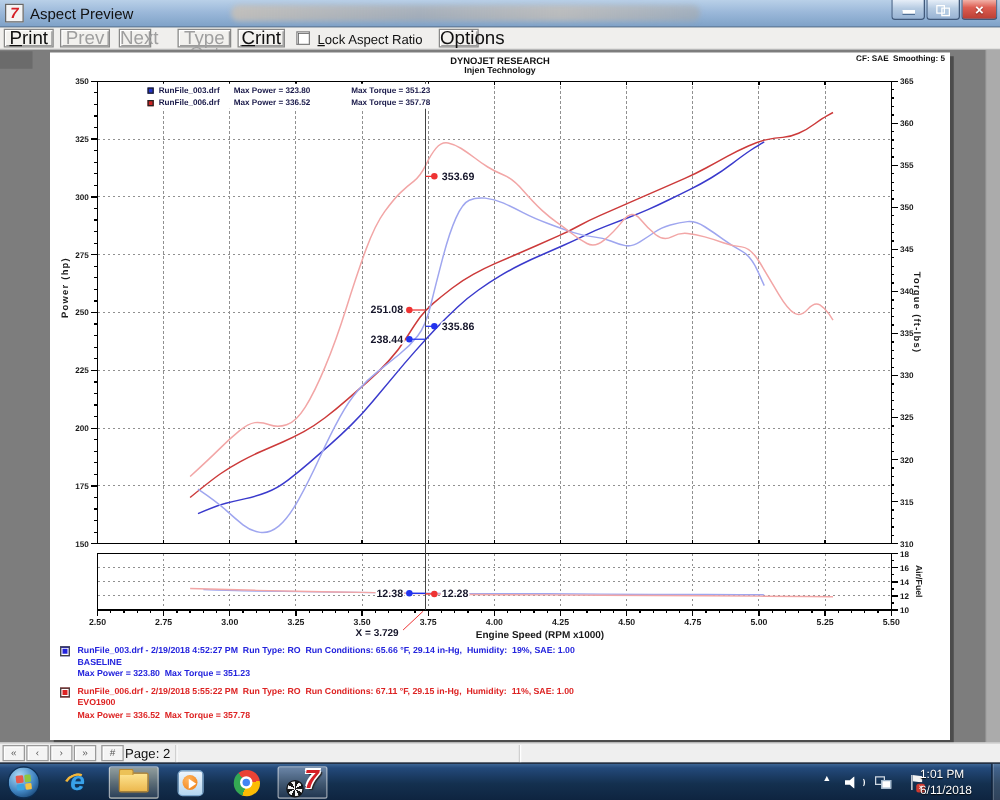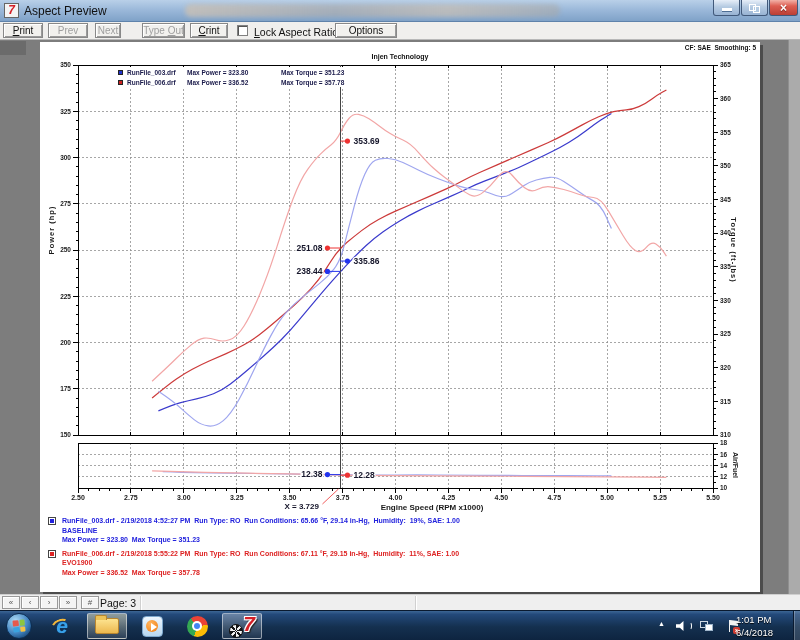--- a/index.html
+++ b/index.html
@@ -21,21 +21,21 @@
   .cap-close{right:2px;width:29px;background:linear-gradient(#f2b2a8,#dd5e52 40%,#bb3f34);}
   .cap .bar{position:absolute;left:8px;top:8px;width:10px;height:3px;background:#fff;box-shadow:0 1px 0 #4e6e94;}
   .cap .sq1{position:absolute;left:7px;top:4px;width:7px;height:7px;border:1px solid #fff;}
   .cap .sq2{position:absolute;left:11px;top:6px;width:7px;height:7px;border:1px solid #fff;background:rgba(180,203,226,.9);}
   .cap-close .x{position:absolute;left:0;right:0;top:1px;text-align:center;color:#fff;font-size:12px;font-weight:bold;text-shadow:0 1px 1px #7a241d;}
 
   
   .toolbar{position:absolute;left:0;top:22px;width:800px;height:18px;background:#f0efed;border-bottom:1px solid #b8b8b8;}
   .tbtn{position:absolute;top:1px;height:15px;background:#f2f1ee;border:1px solid #888;
     box-shadow:inset 1px 1px 0 #fff, inset -1px -1px 0 #9a9a9a;
-    font-size:10px;line-height:13px;text-align:center;color:#111;padding:0;}
+    font-size:15px;line-height:13px;text-align:center;color:#111;padding:0;}
   .tbtn.disabled{color:#9f9f9f;}
   .tbtn u{text-decoration:underline;}
   .chk{position:absolute;left:237px;top:3px;width:11px;height:11px;background:#fff;
     border:1px solid #808080;box-shadow:inset 1px 1px 0 #555;}
   .chk-label{position:absolute;left:254px;top:4px;font-size:10.5px;color:#111;}
 
   
   .workspace{position:absolute;left:0;top:40px;width:800px;height:554px;background:#7d7d7d;}
   .corner-block{position:absolute;left:0;top:1px;width:26px;height:14px;background:#6b6b6b;}
   .vscroll{position:absolute;right:0;top:0;width:12px;height:554px;background:#ababab;border-left:1px solid #8f8f8f;}
@@ -129,26 +129,27 @@
   </div>
 
   <div class="toolbar">
     <button class="tbtn" style="left:3px;width:40px;"><u>P</u><span>rint</span></button>
     <button class="tbtn disabled" style="left:48px;width:40px;"><span>Prev</span></button>
     <button class="tbtn disabled" style="left:95px;width:26px;"><span>Next</span></button>
     <button class="tbtn disabled" style="left:142px;width:43px;"><span>Type </span><u>O</u><span>ut</span></button>
     <button class="tbtn" style="left:190px;width:38px;"><u>C</u><span>rint</span></button>
     <span class="chk"></span>
     <span class="chk-label"><u>L</u><span>ock Aspect Ratio</span></span>
-    <button class="tbtn" style="left:335px;width:62px;"><span>Options</span></button>
+    <button class="tbtn" style="left:351px;width:32px;"><span>Options</span></button>
   </div>
 
   <div class="workspace">
     <div class="corner-block"></div>
     <div class="page">
+      <div class="chart-title">DYNOJET RESEARCH</div>
       <div class="chart-subtitle">Injen Technology</div>
       <div class="corner-note">CF: SAE  Smoothing: 5</div>
 
       <svg id="chart" viewBox="0 0 720 472" xmlns="http://www.w3.org/2000/svg">
           <line x1="90.91666666666666" y1="23" x2="90.91666666666666" y2="393" stroke="#909090" stroke-width="0.8" stroke-dasharray="2 2" shape-rendering="crispEdges"></line>
           <line x1="90.91666666666666" y1="401" x2="90.91666666666666" y2="446" stroke="#909090" stroke-width="0.8" stroke-dasharray="2 2" shape-rendering="crispEdges"></line>
           <line x1="143.83333333333331" y1="23" x2="143.83333333333331" y2="393" stroke="#909090" stroke-width="0.8" stroke-dasharray="2 2" shape-rendering="crispEdges"></line>
           <line x1="143.83333333333331" y1="401" x2="143.83333333333331" y2="446" stroke="#909090" stroke-width="0.8" stroke-dasharray="2 2" shape-rendering="crispEdges"></line>
           <line x1="196.75" y1="23" x2="196.75" y2="393" stroke="#909090" stroke-width="0.8" stroke-dasharray="2 2" shape-rendering="crispEdges"></line>
           <line x1="196.75" y1="401" x2="196.75" y2="446" stroke="#909090" stroke-width="0.8" stroke-dasharray="2 2" shape-rendering="crispEdges"></line>
@@ -481,21 +482,21 @@
     </div>
     <div class="vscroll"></div>
   </div>
 
   <div class="statusbar">
     <button class="sbtn" style="left:2px;">«</button>
     <button class="sbtn" style="left:21px;">‹</button>
     <button class="sbtn" style="left:40px;">›</button>
     <button class="sbtn" style="left:59px;">»</button>
     <button class="sbtn" style="left:81px;">#</button>
-    <span class="page-label">Page: 3</span>
+    <span class="page-label">Page: 2</span>
     <span class="sdiv" style="left:140px;"></span>
     <span class="sdiv" style="left:415px;"></span>
   </div>
 
   <div class="taskbar">
     <div class="start-orb">
       <span class="orb-flag">
         <i style="background:#e6594c;"></i>
           <i style="background:#8cc63f;"></i>
           <i style="background:#3aa3e0;"></i>
@@ -531,18 +532,18 @@
       <span class="tray-up">▲</span>
       <span class="spk"></span>
       <span class="spk-arc"></span>
       <span class="net-back"></span>
       <span class="net-front"></span>
       <span class="flag-pole"></span>
       <span class="flag-cloth"></span>
       <span class="flag-badge">x</span>
       <div class="clock">
         <div>1:01 PM</div>
-        <div>6/4/2018</div>
+        <div>6/11/2018</div>
       </div>
       <div class="show-desktop"></div>
     </div>
   </div>
 </div>
 
 </body></html>

